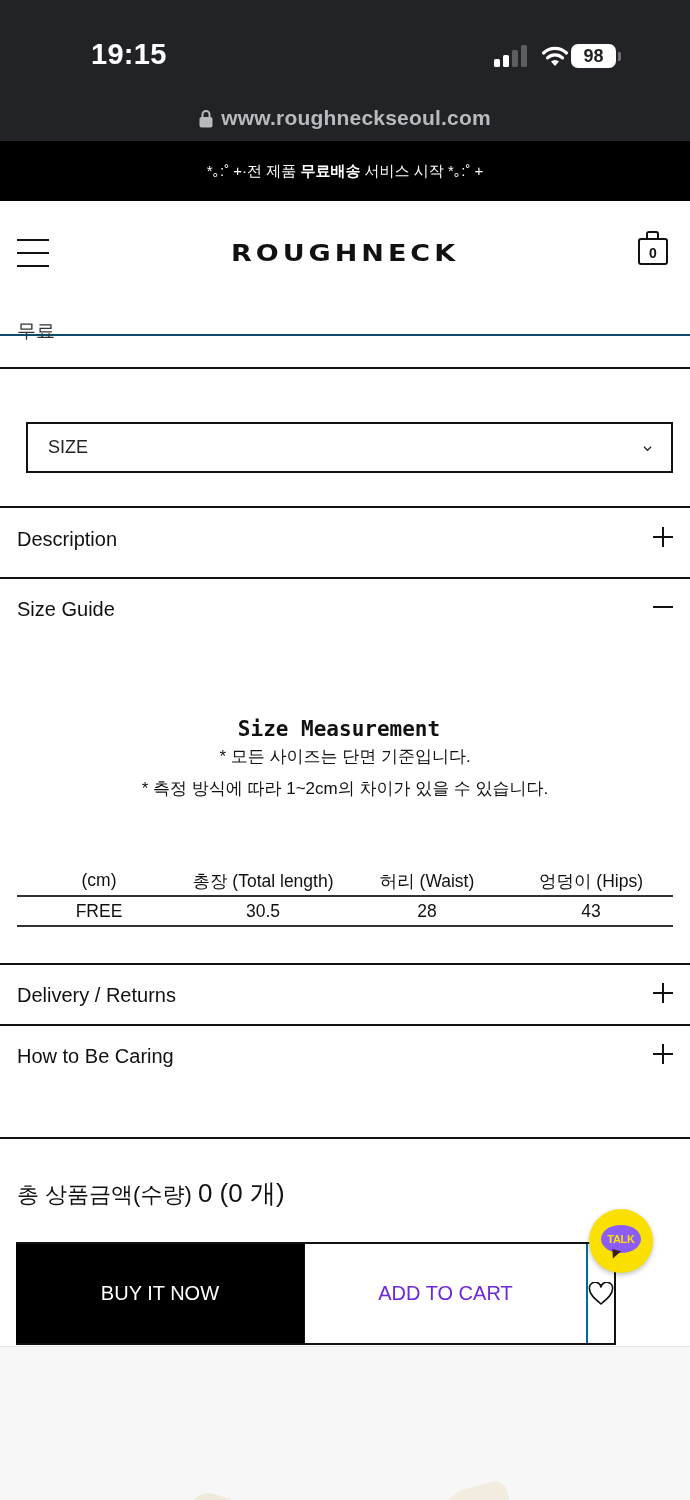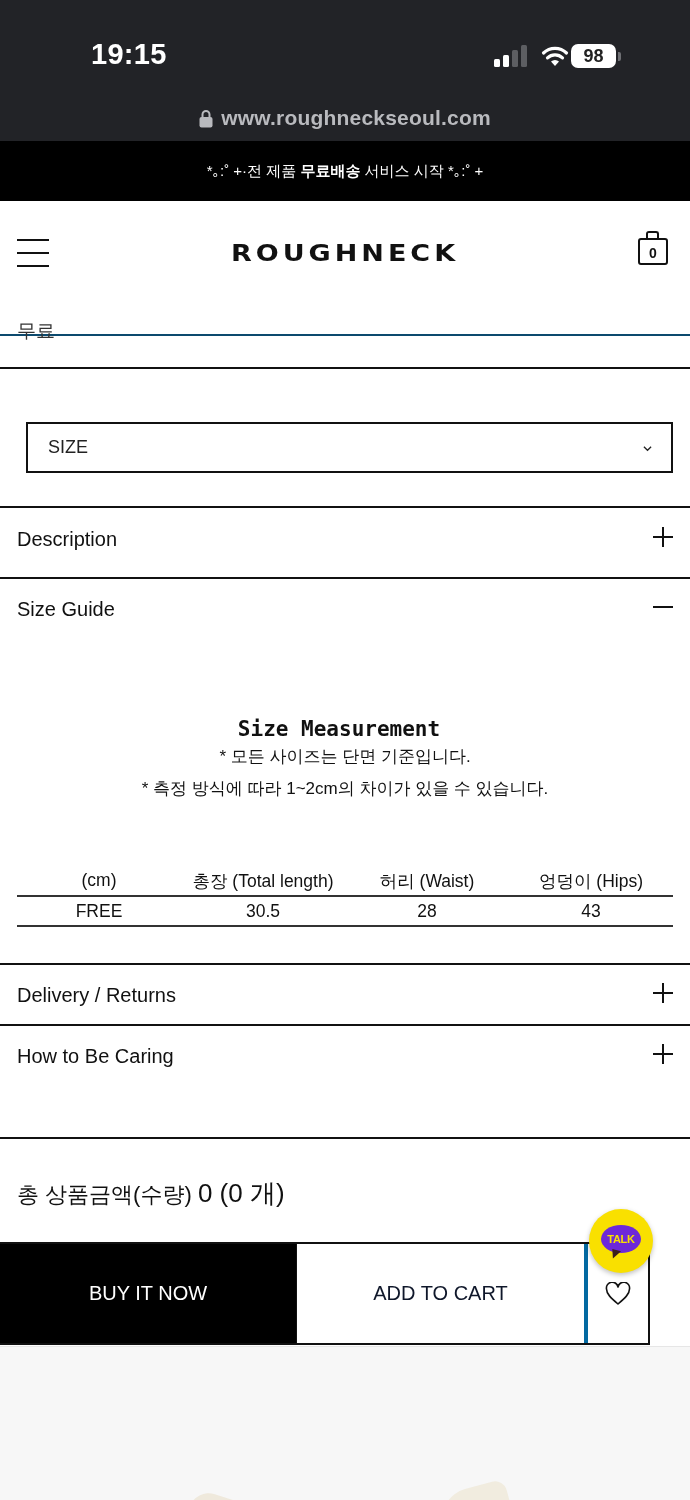--- a/index.html
+++ b/index.html
@@ -63,27 +63,27 @@
     .sg-table th:nth-child(2), .sg-table td:nth-child(2) { width: 164px; }
     .sg-table th:nth-child(3), .sg-table td:nth-child(3) { width: 164px; }
 
     .divider { position: absolute; left: 0; width: 690px; height: 2px; background: #111; }
 
     
     .total { position: absolute; left: 17px; top: 1176px; font-size: 22px; color: #111; }
     .total-num { font-size: 26px; }
 
     
-    .actions { position: absolute; left: 0; top: 1242px; width: 650px; height: 103px; display: flex; border-top: 2px solid #111; border-bottom: 2px solid #111; }
+    .actions { position: absolute; left: 16px; top: 1242px; width: 600px; height: 103px; display: flex; border-top: 2px solid #111; border-bottom: 2px solid #111; }
     .btn-buy { width: 296px; height: 100%; background: #000; color: #fff; display: flex; align-items: center; justify-content: center; font-size: 20px; cursor: pointer; }
-    .btn-cart { width: 292px; height: 100%; background: #fff; color: #0f172a; display: flex; align-items: center; justify-content: center; font-size: 20px; border-left: 1px solid #111; border-right: 4px solid #0369a1; cursor: pointer; }
+    .btn-cart { width: 292px; height: 100%; background: #fff; color: #6d28d9; display: flex; align-items: center; justify-content: center; font-size: 20px; border-left: 1px solid #111; border-right: 2px solid #0369a1; cursor: pointer; }
     .btn-wish { flex: 1; height: 100%; background: #fff; display: flex; align-items: center; justify-content: center; border-right: 2px solid #111; cursor: pointer; }
 
     .kakao { position: absolute; left: 589px; top: 1209px; width: 64px; height: 64px; border-radius: 50%; background: #f9e000; box-shadow: 0 2px 5px rgba(0,0,0,0.25); display: flex; align-items: center; justify-content: center; cursor: pointer; }
-    .kakao-bubble { position: relative; width: 40px; height: 28px; background: #6d28d9; border-radius: 50%; color: #f9e000; font-size: 11px; font-weight: 700; display: flex; align-items: center; justify-content: center; letter-spacing: -0.3px; margin-top: -4px; }
+    .kakao-bubble { position: relative; width: 40px; height: 28px; background: #8b5cf6; border-radius: 50%; color: #f9e000; font-size: 11px; font-weight: 700; display: flex; align-items: center; justify-content: center; letter-spacing: -0.3px; margin-top: -4px; }
     .kakao-tail { position: absolute; left: 10px; bottom: -6px; width: 0; height: 0; border-left: 3px solid transparent; border-right: 6px solid transparent; border-top: 9px solid #3b1e1e; transform: rotate(15deg); }
 
     
     .product-img { position: absolute; left: 0; top: 1346px; width: 690px; height: 154px; background: #f7f7f7; border-top: 1px solid #e6e6e6; overflow: hidden; }
     .shape1 { position: absolute; left: 190px; top: 148px; width: 50px; height: 30px; background: #efe9dc; border-radius: 20px 10px 0 0; transform: rotate(18deg); }
     .shape2 { position: absolute; left: 440px; top: 140px; width: 70px; height: 40px; background: #f1ecdf; border-radius: 30px 12px 0 0; transform: rotate(-15deg); }
   </style>
 </head>
 <body>
 

